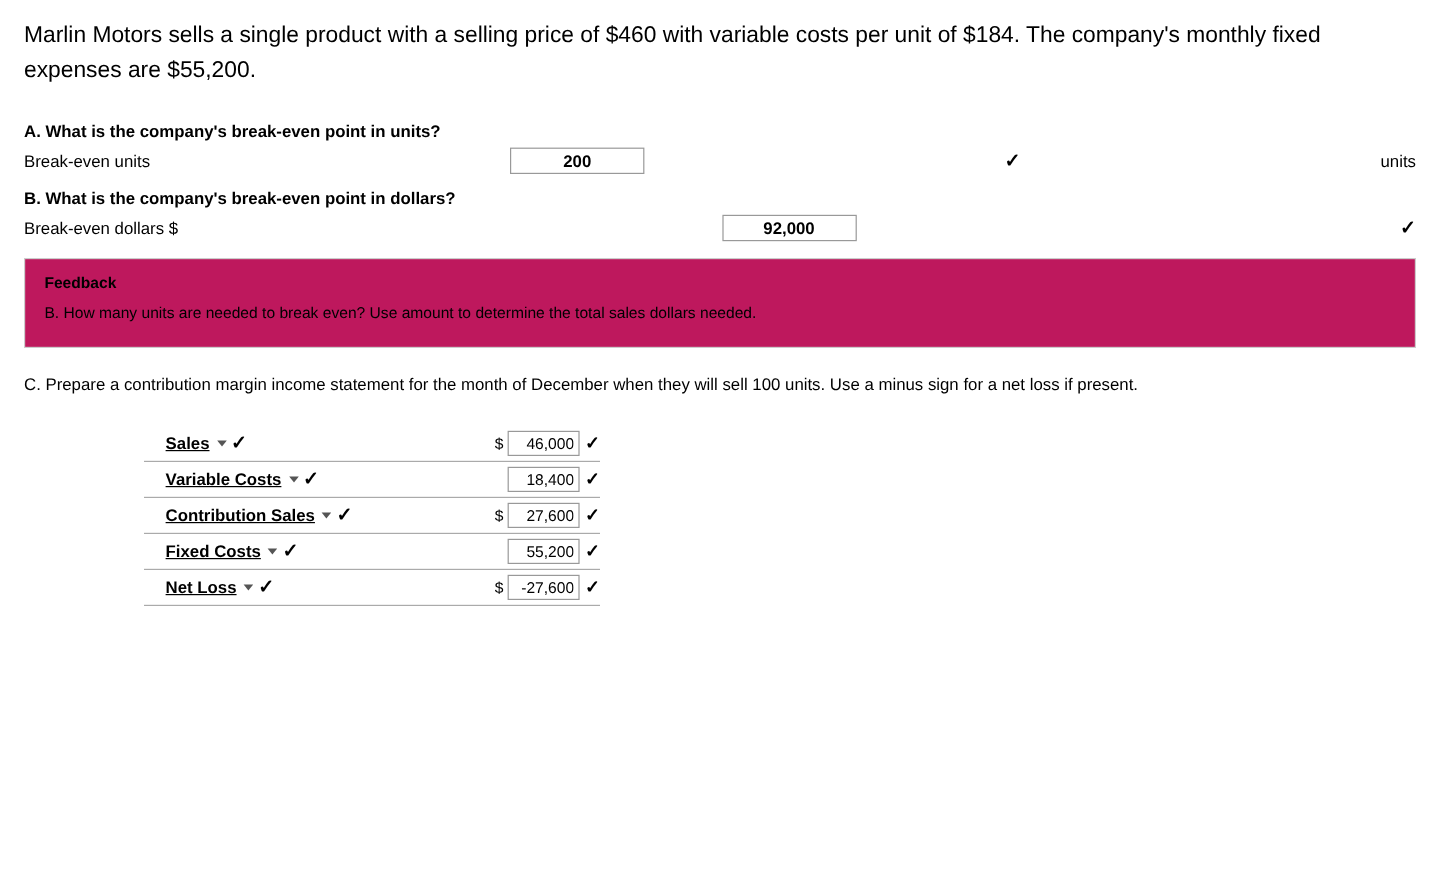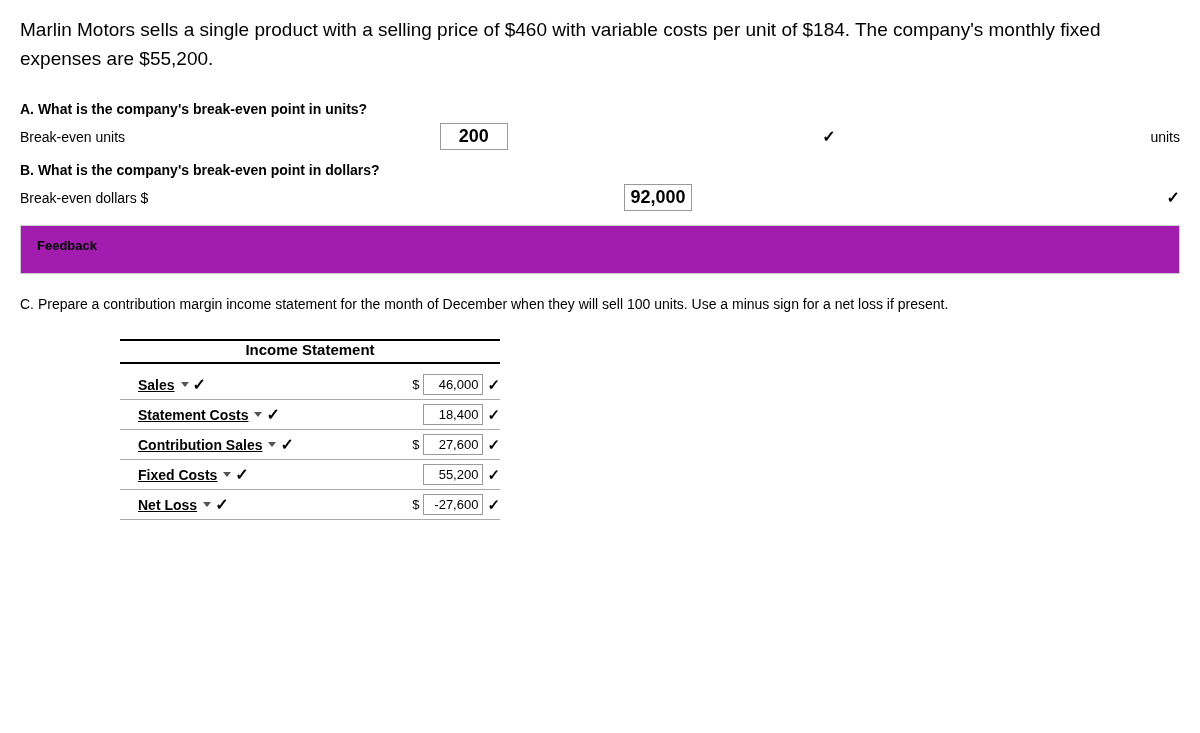--- a/index.html
+++ b/index.html
@@ -32,34 +32,34 @@
       justify-content: space-between;
     }
 
     .answer-row label {
       font-size: 14px;
     }
 
     .input-field {
       border: 1px solid #999;
       padding: 2px 6px;
-      font-size: 18px;
-      font-weight: bold;
-      width: 68px;
+      font-size: 14px;
+      font-weight: bold;
+      width: 112px;
       text-align: center;
     }
 
     .check-mark {
       color: #000;
       font-size: 16px;
       font-weight: bold;
     }
 
     .feedback-box {
-      background: #a21caf;
+      background: #be185d;
       border: 1px solid #ccc;
       padding: 12px 16px;
       margin-top: 14px;
       margin-bottom: 20px;
     }
 
     .feedback-title {
       font-size: 13px;
       font-weight: bold;
       margin-bottom: 8px;
@@ -190,43 +190,43 @@
 
 <p class="question-label">B. What is the company's break-even point in dollars?</p>
 <div class="answer-row">
   <label>Break-even dollars $</label>
   <input class="input-field" type="text" value="92,000" style="">
   <span class="check-mark">✓</span>
 </div>
 
 <div class="feedback-box">
   <div class="feedback-title">Feedback</div>
+  <p class="hint-text">B. How many units are needed to break even? Use amount to determine the total sales dollars needed.</p>
 </div>
 
 <p class="section-c-text">C. Prepare a contribution margin income statement for the month of December when they will sell 100 units. Use a minus sign for a net loss if present.</p>
 
 <div class="income-statement-container">
-  <div class="income-statement-title top-border">Income Statement</div>
 
   <div class="is-row">
     <div class="is-label-cell">
       <span class="is-label">Sales</span>
       <span class="dropdown-arrow"></span>
       <span class="check-mark">✓</span>
     </div>
     <div class="is-value-cell">
       <span class="is-dollar">$</span>
       <input class="is-input" type="text" value="46,000" style="">
       <span class="is-check">✓</span>
     </div>
   </div>
 
   <div class="is-row">
     <div class="is-label-cell">
-      <span class="is-label">Statement Costs</span>
+      <span class="is-label">Variable Costs</span>
       <span class="dropdown-arrow"></span>
       <span class="check-mark">✓</span>
     </div>
     <div class="is-value-cell">
       <input class="is-input" type="text" value="18,400" style="">
       <span class="is-check">✓</span>
     </div>
   </div>
 
   <div class="is-row">

